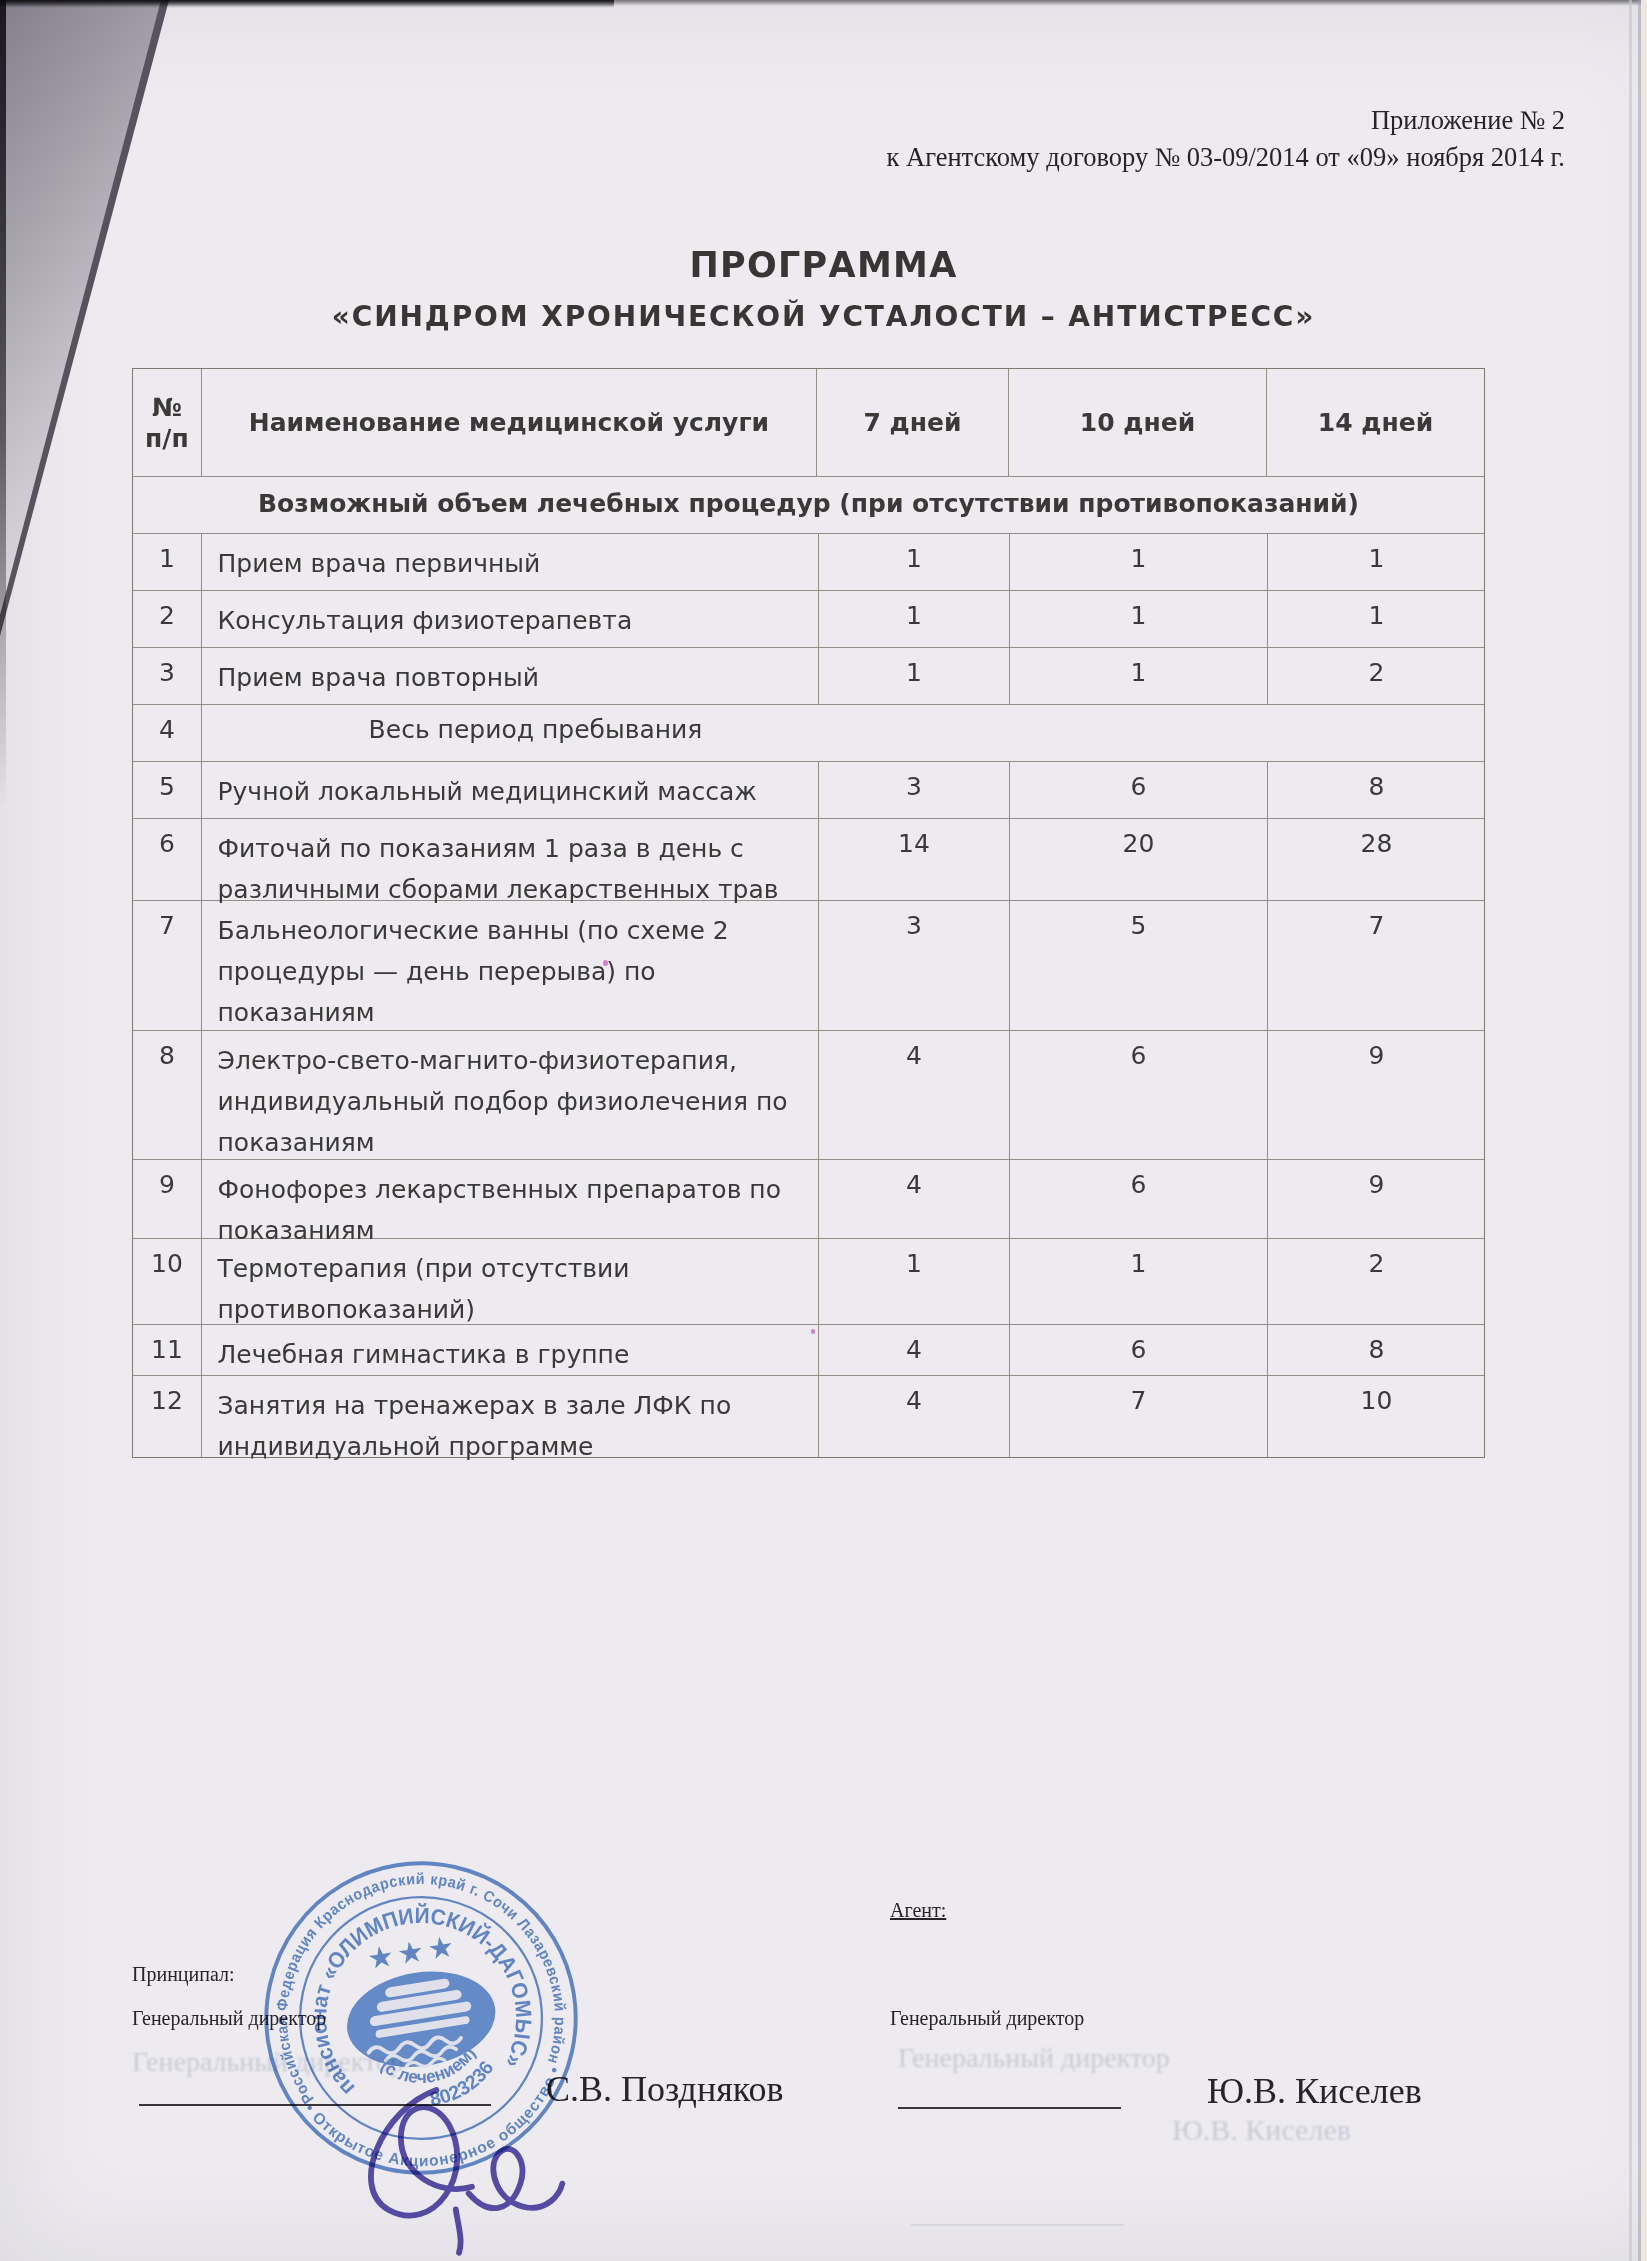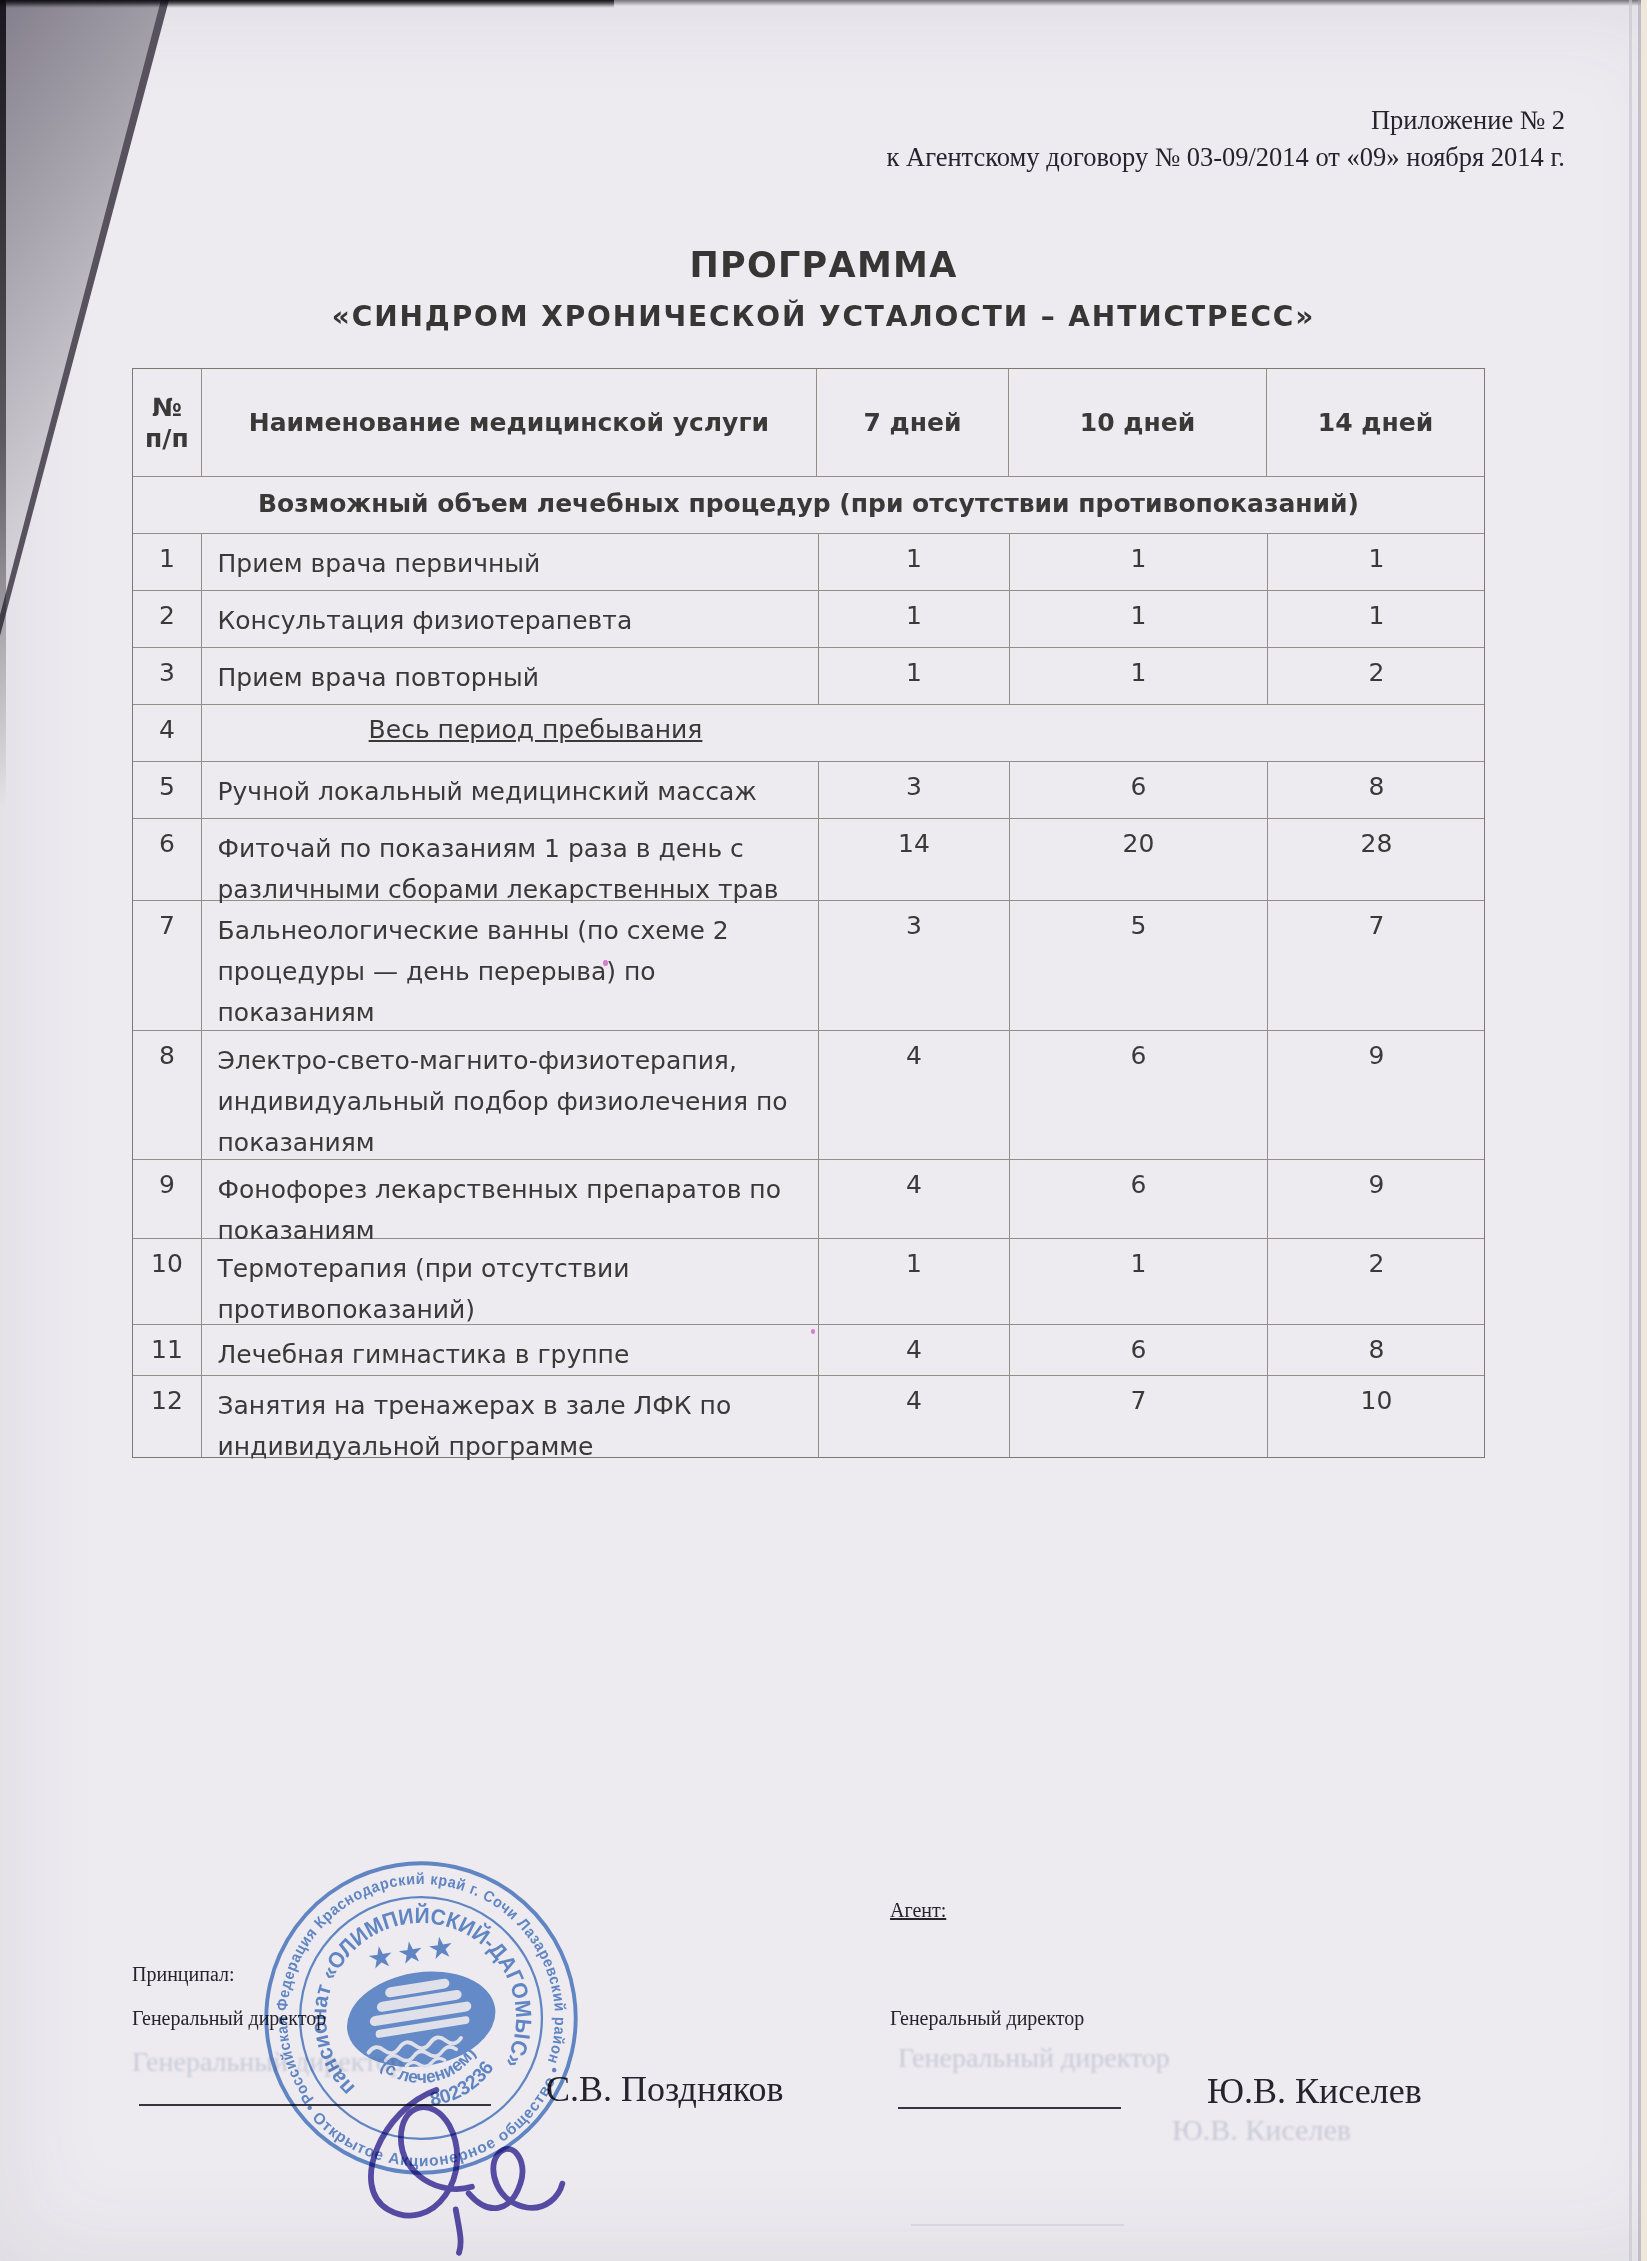--- a/index.html
+++ b/index.html
@@ -36,21 +36,21 @@
     border:1.3px solid #7e7870;border-top-width:1.9px;box-sizing:border-box;}
   .tr{display:flex;border-top:1.3px solid #948e86;}
   .tr:first-child{border-top:none;}
   .cell{box-sizing:border-box;border-left:1.3px solid #948e86;}
   .cell:first-child{border-left:none;}
   .c-num{width:68px;text-align:center;padding-top:10.3px;flex:none;}
   .c-name{width:617px;padding:9px 6.5px 0 15.5px;white-space:pre-line;line-height:41px;flex:none;}
   .c-d7{width:191px;flex:none;text-align:center;padding-top:10.3px;}
   .c-d10{width:258px;flex:none;text-align:center;padding-top:10.3px;}
   .c-d14{width:218px;flex:none;text-align:center;padding-top:10.3px;}
-  .c-merged{width:668px;flex:none;text-align:center;padding-top:10.3px;text-decoration:underline;}
+  .c-merged{width:668px;flex:none;text-align:center;padding-top:10.3px;}
   
   .hdr{display:flex;height:107px;}
   .hdr .hc{box-sizing:border-box;border-left:1.3px solid #948e86;}
   .hdr .hc:first-child{border-left:none;}
   .h-num{width:68px;display:flex;flex-direction:column;justify-content:center;
          text-align:center;font-weight:bold;line-height:31px;}
   .h-name{width:617px;display:flex;align-items:center;justify-content:center;font-weight:bold;}
   .h-qty{width:668px;display:flex;flex-direction:column;}
   .h-qty-top{height:47px;display:flex;align-items:center;justify-content:center;
              font-weight:bold;border-bottom:1.3px solid #948e86;box-sizing:border-box;}

